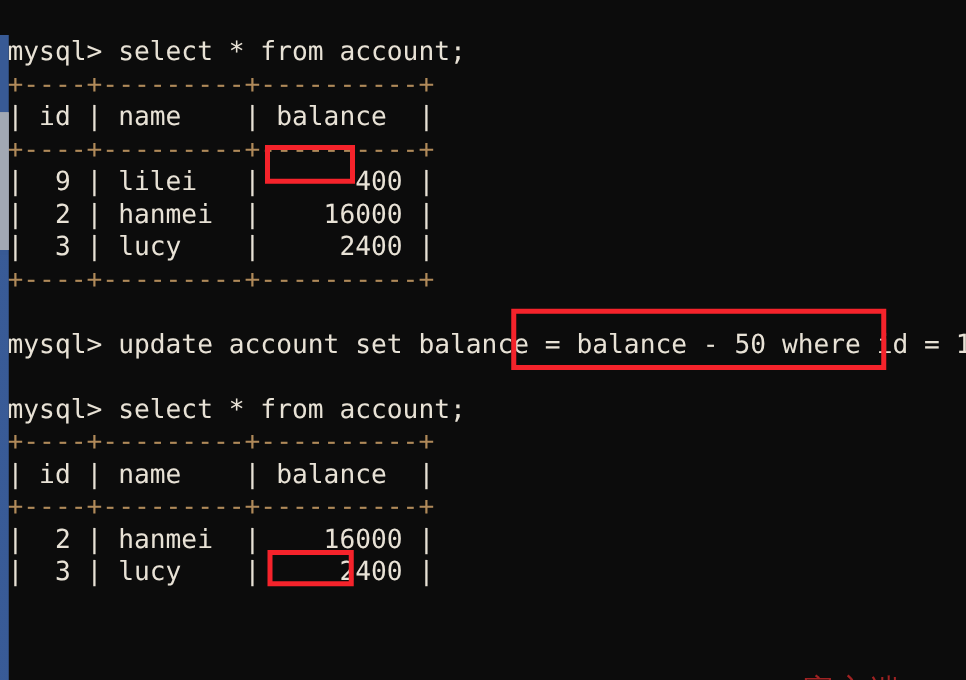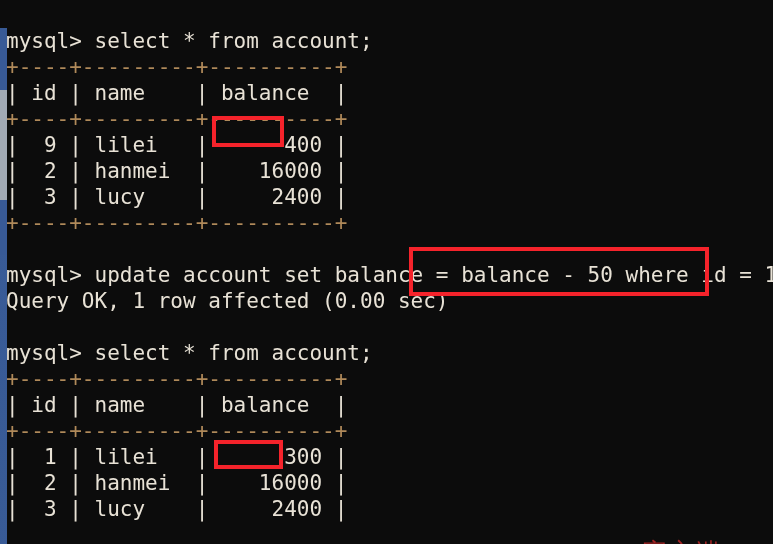--- a/index.html
+++ b/index.html
@@ -129,27 +129,25 @@
       <div class="line">mysql&gt; select * from account;</div>
       <div class="line rule">+----+---------+----------+</div>
       <div class="line">| id | name    | balance  |</div>
       <div class="line rule">+----+---------+----------+</div>
       <div class="line">|  9 | lilei   |      400 |</div>
       <div class="line">|  2 | hanmei  |    16000 |</div>
       <div class="line">|  3 | lucy    |     2400 |</div>
       <div class="line rule">+----+---------+----------+</div>
       <div class="line blank"> </div>
       <div class="line">mysql&gt; update account set balance = balance - 50 where id = 1;</div>
-      <div class="line">Query OK, 1 row affected (0.00 sec)</div>
       <div class="line blank"> </div>
       <div class="line">mysql&gt; select * from account;</div>
       <div class="line rule">+----+---------+----------+</div>
       <div class="line">| id | name    | balance  |</div>
       <div class="line rule">+----+---------+----------+</div>
-      <div class="line">|  1 | lilei   |      300 |</div>
       <div class="line">|  2 | hanmei  |    16000 |</div>
       <div class="line">|  3 | lucy    |     2400 |</div>
     </div>
 
   <div class="redbox" id="redbox-balance-400"></div>
   <div class="redbox" id="redbox-update-clause"></div>
   <div class="redbox" id="redbox-balance-300"></div>
 
   <div id="watermark-cn">官方端</div>
   <div id="watermark">https://blog.csdn.net/zhengkun51</div>

